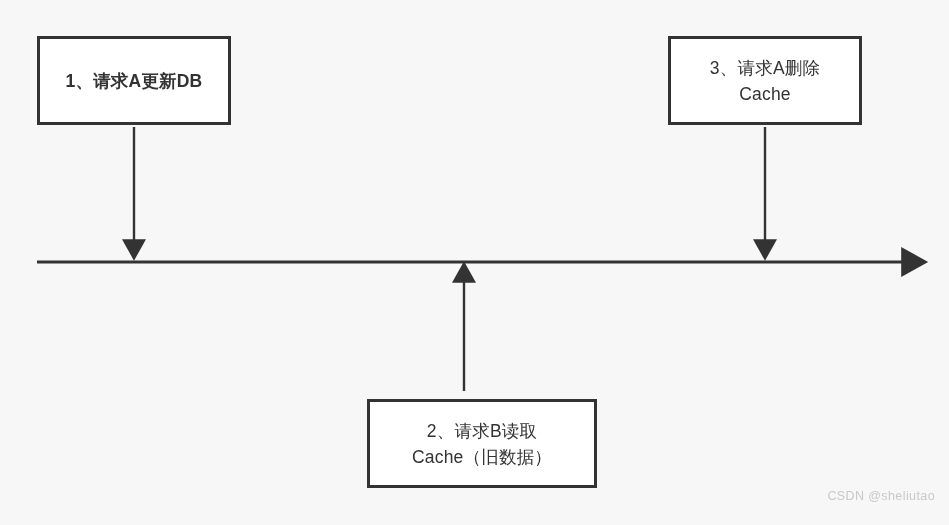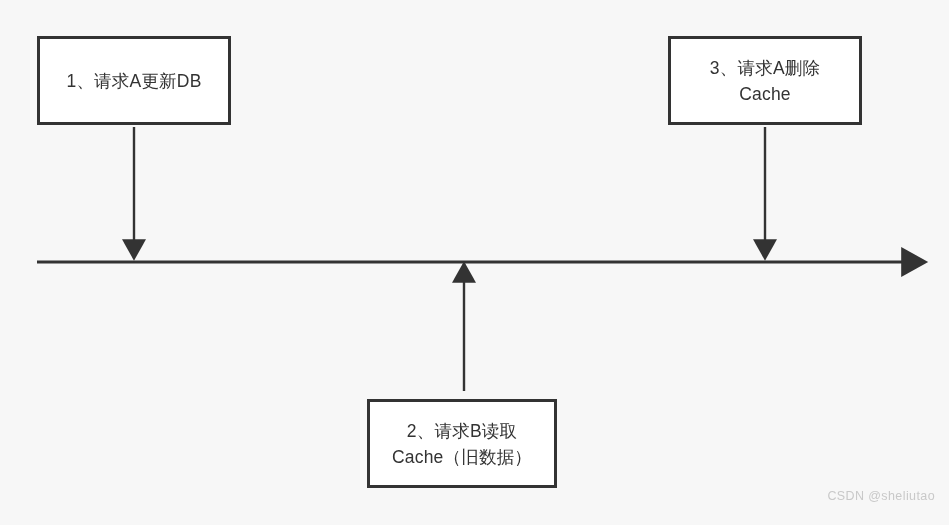--- a/index.html
+++ b/index.html
@@ -29,23 +29,23 @@
     display: flex;
     align-items: center;
     justify-content: center;
     text-align: center;
     color: #333333;
     font-size: 17.5px;
     line-height: 26px;
     letter-spacing: 0.2px;
     white-space: pre-line;
   }
-  #node-1 { left: 37px;  top: 36px;  width: 194px; height: 89px; }
+  #node-1 { left: 37px;  top: 36px;  width: 194px; height: 89px; font-weight: bold; }
   #node-3 { left: 668px; top: 36px;  width: 194px; height: 89px; }
-  #node-2 { left: 367px; top: 399px; width: 190px; height: 89px; }
+  #node-2 { left: 367px; top: 399px; width: 230px; height: 89px; }
 
   .watermark {
     position: absolute;
     right: 14px;
     bottom: 22px;
     color: #c9c9c9;
     font-size: 12.5px;
     letter-spacing: 0.4px;
     user-select: none;
   }

